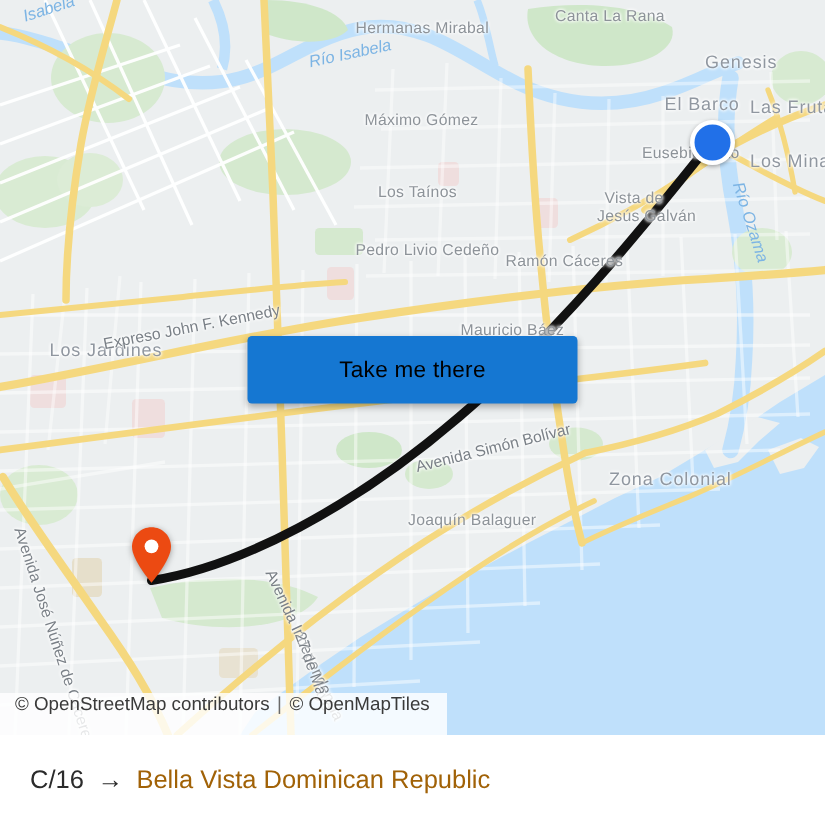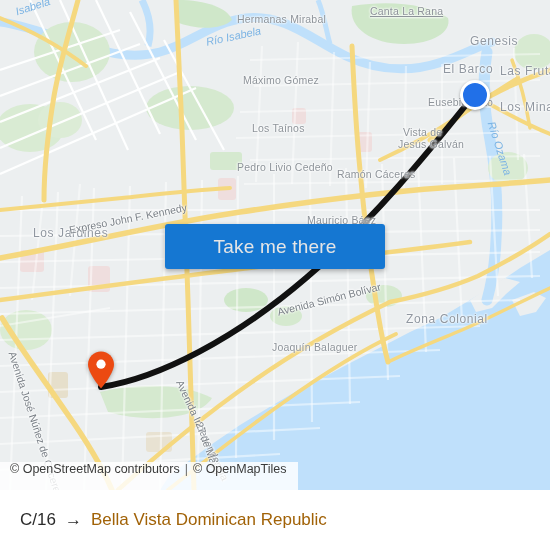--- a/index.html
+++ b/index.html
@@ -78,25 +78,25 @@
   }
 
   
   #cta-button {
     position: absolute;
     left: 165px;
     top: 224px;
     width: 220px;
     height: 45px;
     background: #1577d2;
-    color: #e5e5e5;
+    color: #000000;
     border: none;
     border-radius: 3px;
     font-family: "Liberation Sans", sans-serif;
-    font-size: 19px;
+    font-size: 15px;
     letter-spacing: .2px;
     cursor: pointer;
     box-shadow: 0 2px 5px rgba(0,0,0,.30);
     display: flex;
     align-items: center;
     justify-content: center;
     padding: 0;
   }
 
   
@@ -307,21 +307,21 @@
           <path d="M0,18 C30,30 60,46 86,66" stroke="#f5d87f" stroke-width="4"></path>
         </g>
 
         <path d="M101,387 C160,378 236,338 306,278 C372,222 430,150 470,100" stroke="#111111" stroke-width="6" fill="none" stroke-linecap="round"></path>
       </g>
     </svg>
 
     <div id="map-labels">
         <div class="map-label lbl-water" style="left: 14px; top: 6px; transform: rotate(-18deg); transform-origin: left top;">Isabela</div>
         <div class="map-label lbl-place" style="left: 237px; top: 13px;">Hermanas Mirabal</div>
-        <div class="map-label lbl-place" style="left: 370px; top: 5px; text-decoration: underline;">Canta La Rana</div>
+        <div class="map-label lbl-place" style="left: 370px; top: 5px;">Canta La Rana</div>
         <div class="map-label lbl-big" style="left: 470px; top: 8px;">Genesis</div>
         <div class="map-label lbl-water" style="left: 205px; top: 36px; transform: rotate(-12deg); transform-origin: left top;">Río Isabela</div>
         <div class="map-label lbl-big" style="left: 443px; top: 36px;">El Barco</div>
         <div class="map-label lbl-big" style="left: 500px; top: 38px;">Las Frutas</div>
         <div class="map-label lbl-place" style="left: 243px; top: 74px;">Máximo Gómez</div>
         <div class="map-label lbl-big" style="left: 500px; top: 74px;">Los Mina</div>
         <div class="map-label lbl-place" style="left: 428px; top: 96px;">Eusebio Brito</div>
         <div class="map-label lbl-place" style="left: 252px; top: 122px;">Los Taínos</div>
         <div class="map-label lbl-place" style="left: 403px; top: 126px;">Vista de</div>
         <div class="map-label lbl-place" style="left: 398px; top: 138px;">Jesús Galván</div>

